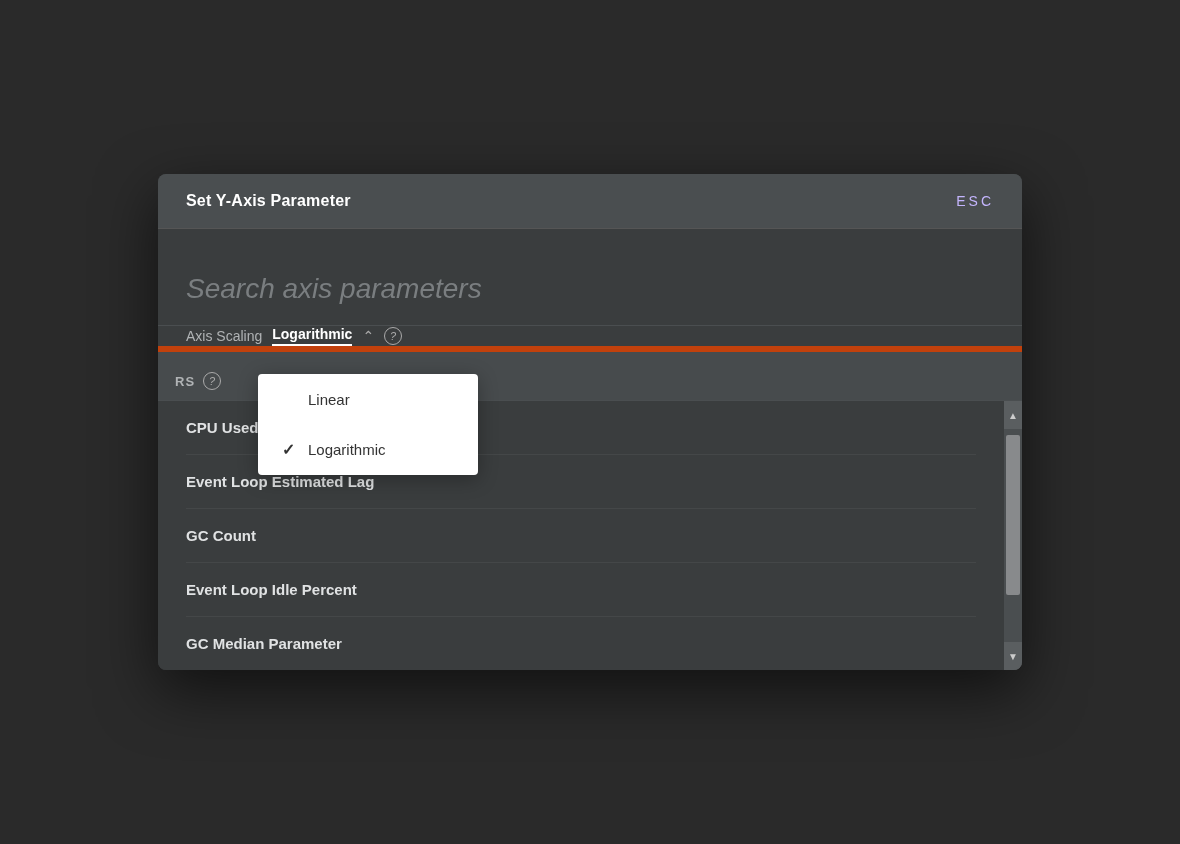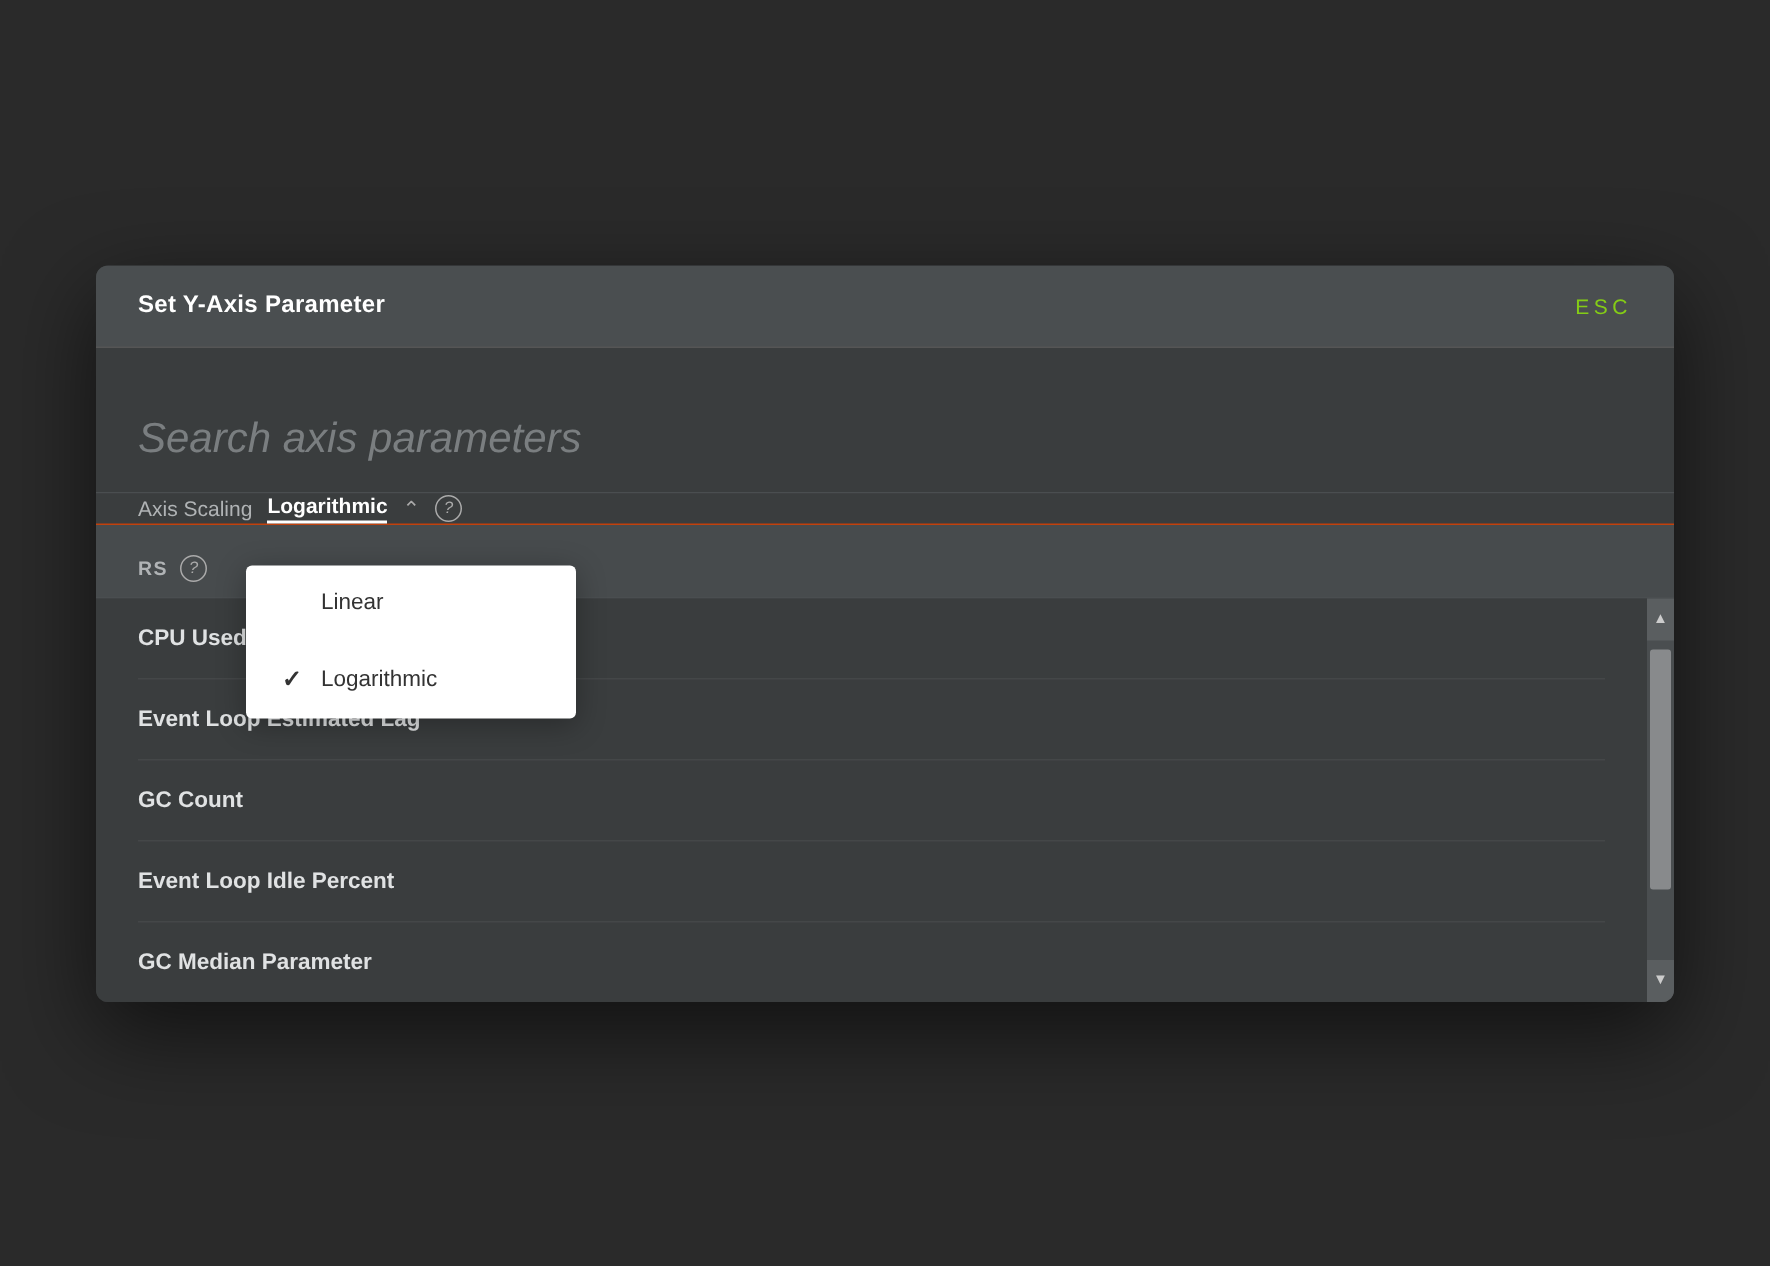--- a/index.html
+++ b/index.html
@@ -8,21 +8,21 @@
       background: #2a2a2a;
       display: flex;
       align-items: center;
       justify-content: center;
       min-height: 844px;
       width: 1180px;
       font-family: -apple-system, BlinkMacSystemFont, 'Segoe UI', sans-serif;
     }
 
     .modal-overlay {
-      width: 1052px;
+      width: 864px;
       background: #3a3d3e;
       border-radius: 8px;
       overflow: hidden;
       box-shadow: 0 20px 60px rgba(0,0,0,0.6);
       position: relative;
     }
 
     .modal-header {
       background: #4a4e50;
       padding: 18px 28px;
@@ -33,21 +33,21 @@
     }
 
     .modal-title {
       color: #ffffff;
       font-size: 16px;
       font-weight: 700;
       letter-spacing: 0.2px;
     }
 
     .modal-esc {
-      color: #84cc16;
+      color: #c4b5fd;
       font-size: 14px;
       letter-spacing: 3px;
       text-align: center;
     }
 
     .search-area {
       padding: 44px 28px 20px 28px;
       background: #3a3d3e;
       border-bottom: 1px solid #4a4e50;
     }
@@ -58,21 +58,21 @@
       font-style: italic;
       font-weight: 300;
     }
 
     .axis-scaling-row {
       padding: 0 28px;
       background: #3a3d3e;
       display: flex;
       align-items: center;
       gap: 10px;
-      border-bottom: 1px solid #c2410c;
+      border-bottom: 6px solid #c2410c;
       position: relative;
     }
 
     .axis-scaling-label {
       color: #b0b3b5;
       font-size: 14px;
       font-weight: 400;
     }
 
     .axis-scaling-value {
@@ -133,21 +133,21 @@
       font-size: 16px;
       font-weight: 700;
       min-width: 16px;
     }
 
     .dropdown-check.empty {
       min-width: 16px;
     }
 
     .second-section {
-      padding: 10px 28px 0 28px;
+      padding: 10px 28px 0 17px;
       background: #3a3d3e;
       border-bottom: 1px solid #4a4e50;
     }
 
     .section-row {
       display: flex;
       align-items: center;
       gap: 8px;
       padding: 10px 0;
     }

